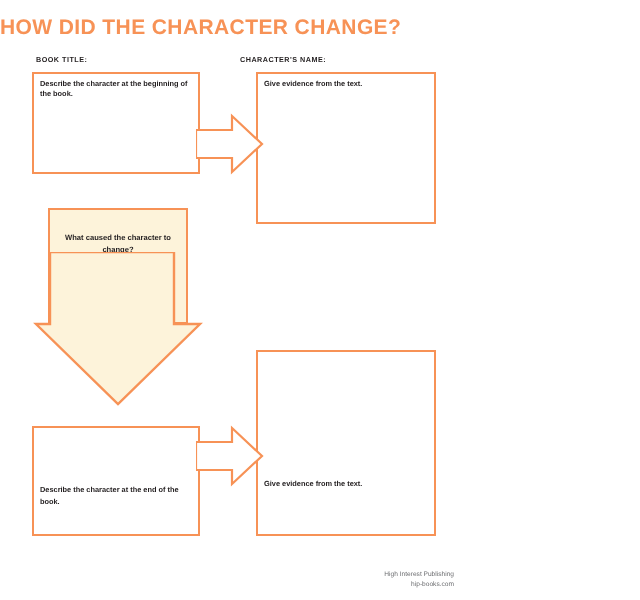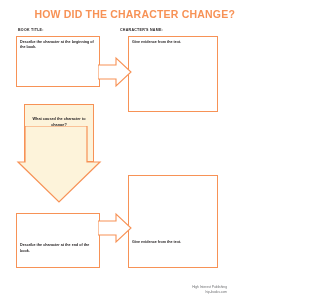--- a/index.html
+++ b/index.html
@@ -21,21 +21,21 @@
     inset: 0;
     background: #ffffff;
   }
 
   
   .title {
     position: absolute;
     top: 8px;
     left: 0;
     width: 235px;
-    text-align: right;
+    text-align: left;
     font-size: 10.5px;
     font-weight: bold;
     letter-spacing: 0.2px;
     color: #f79256;
   }
 
   
   .field-label {
     position: absolute;
     font-size: 3.6px;

